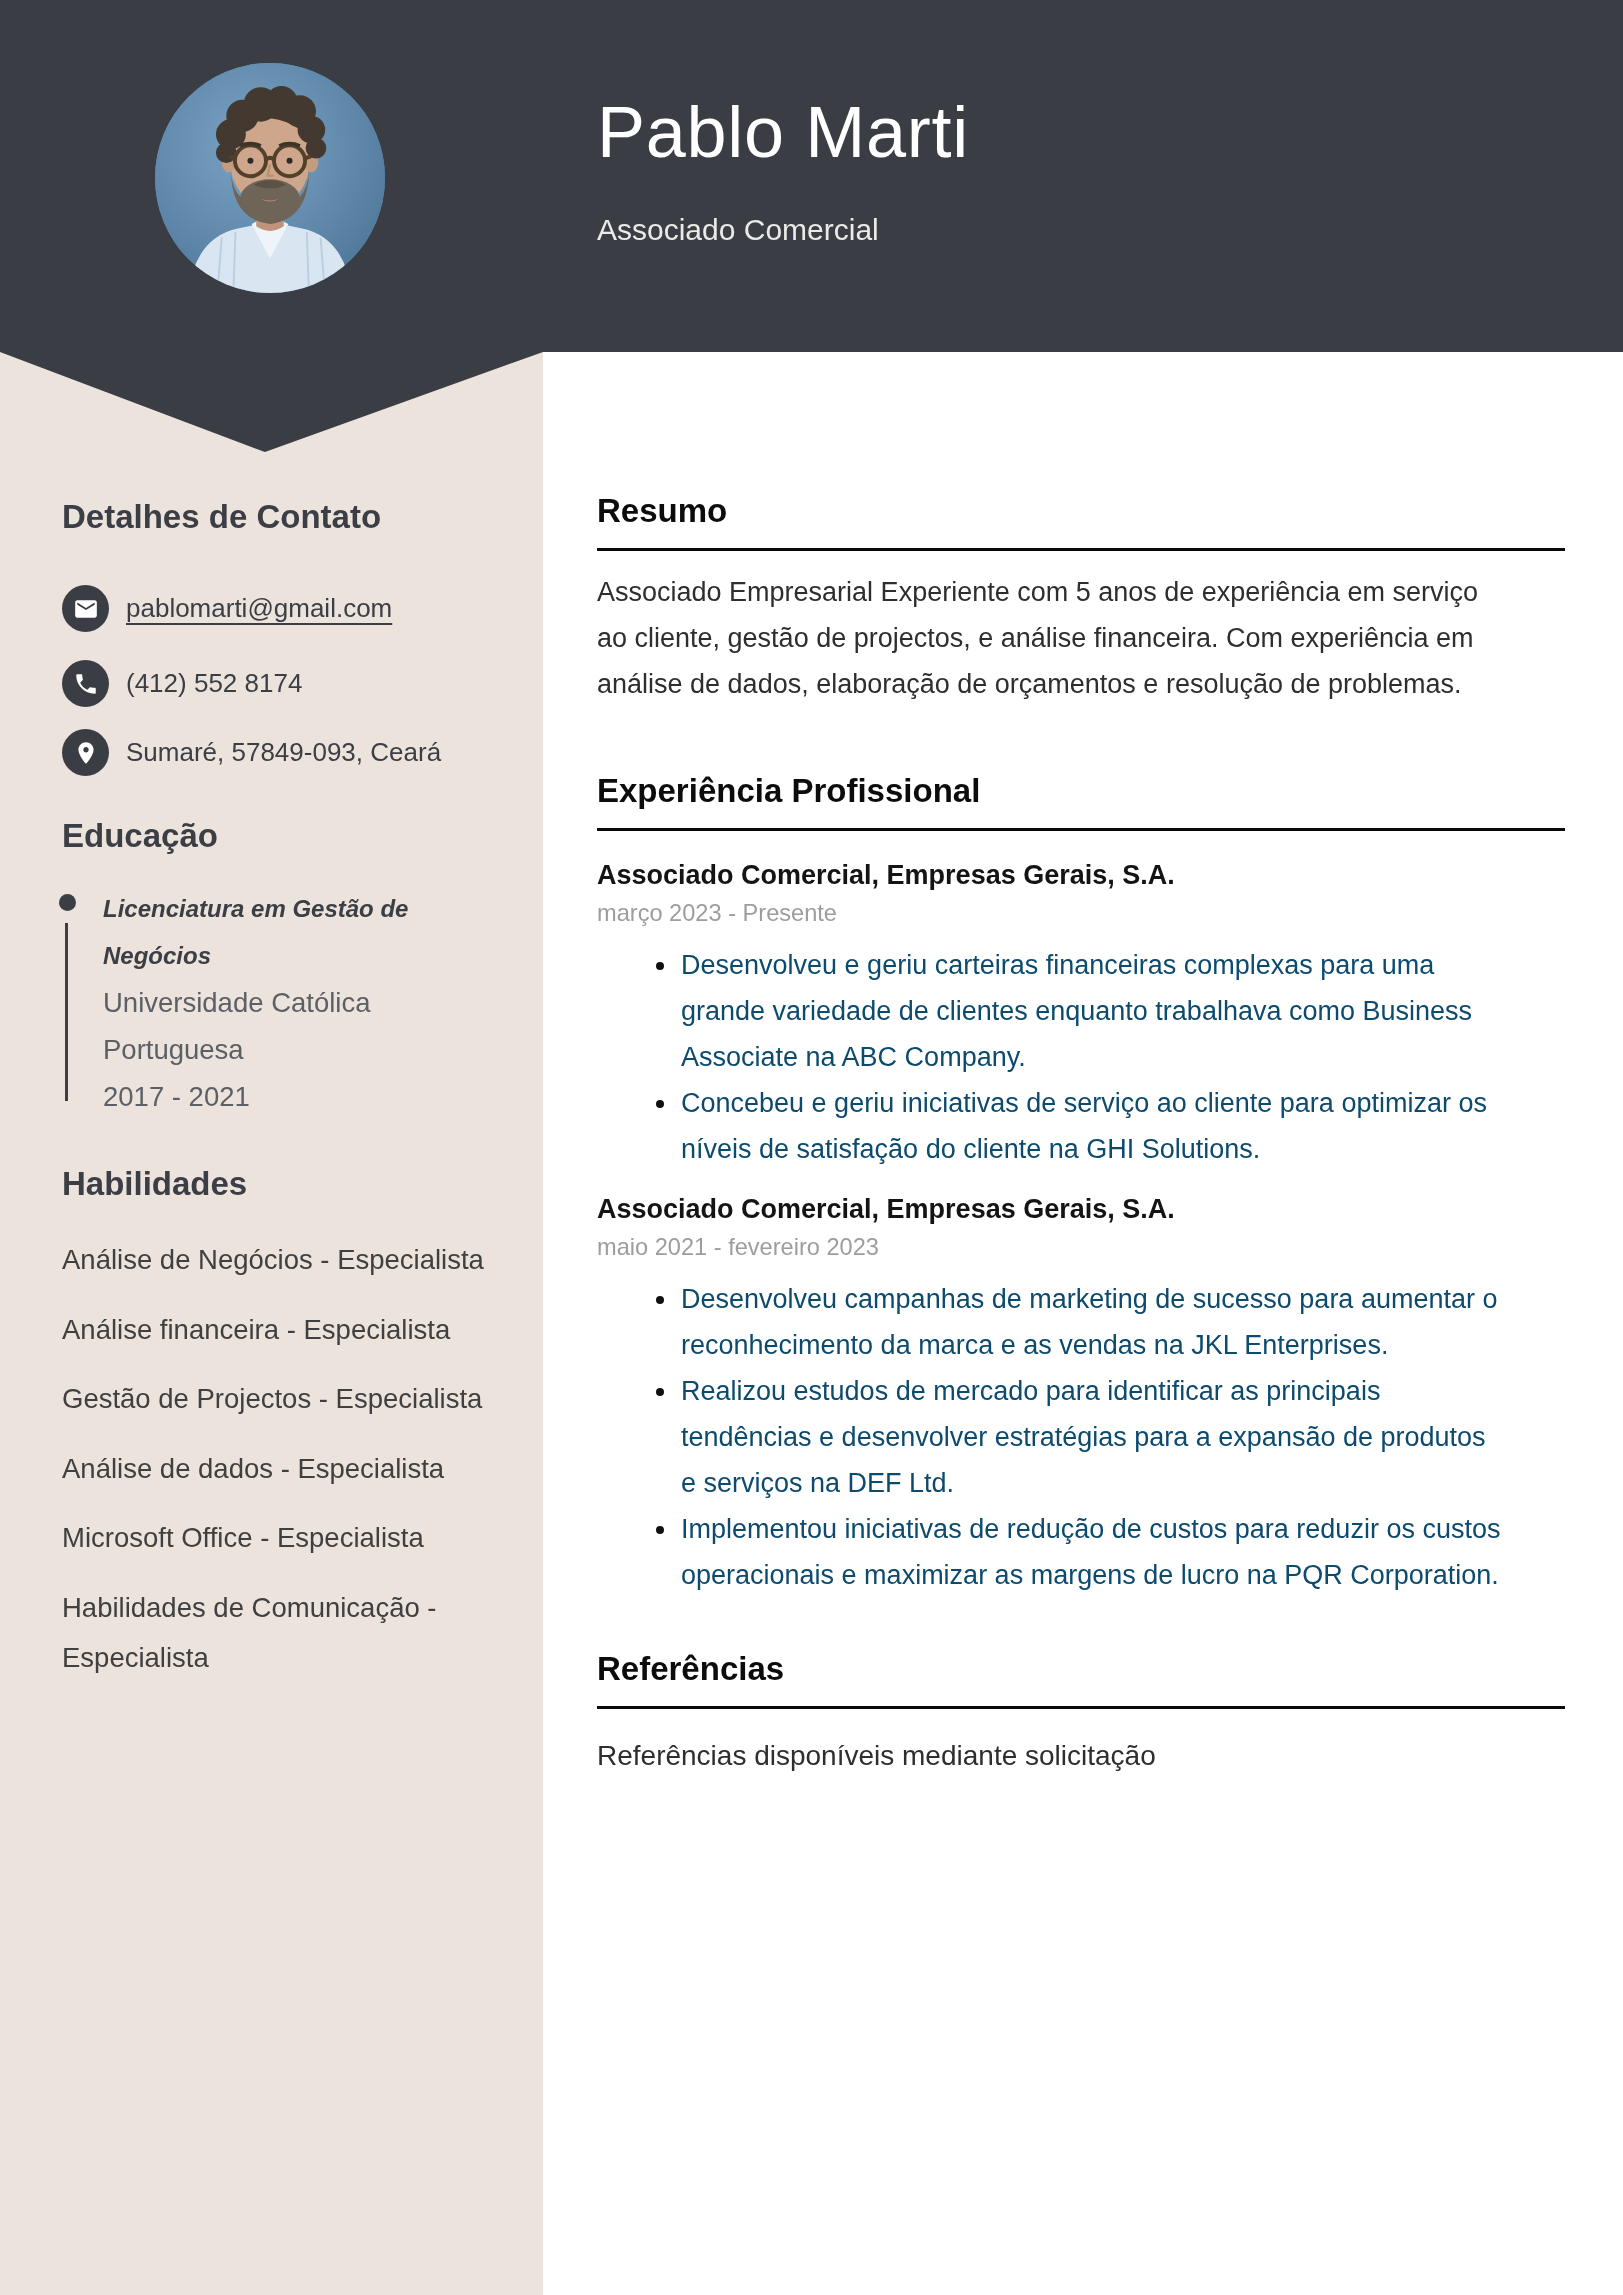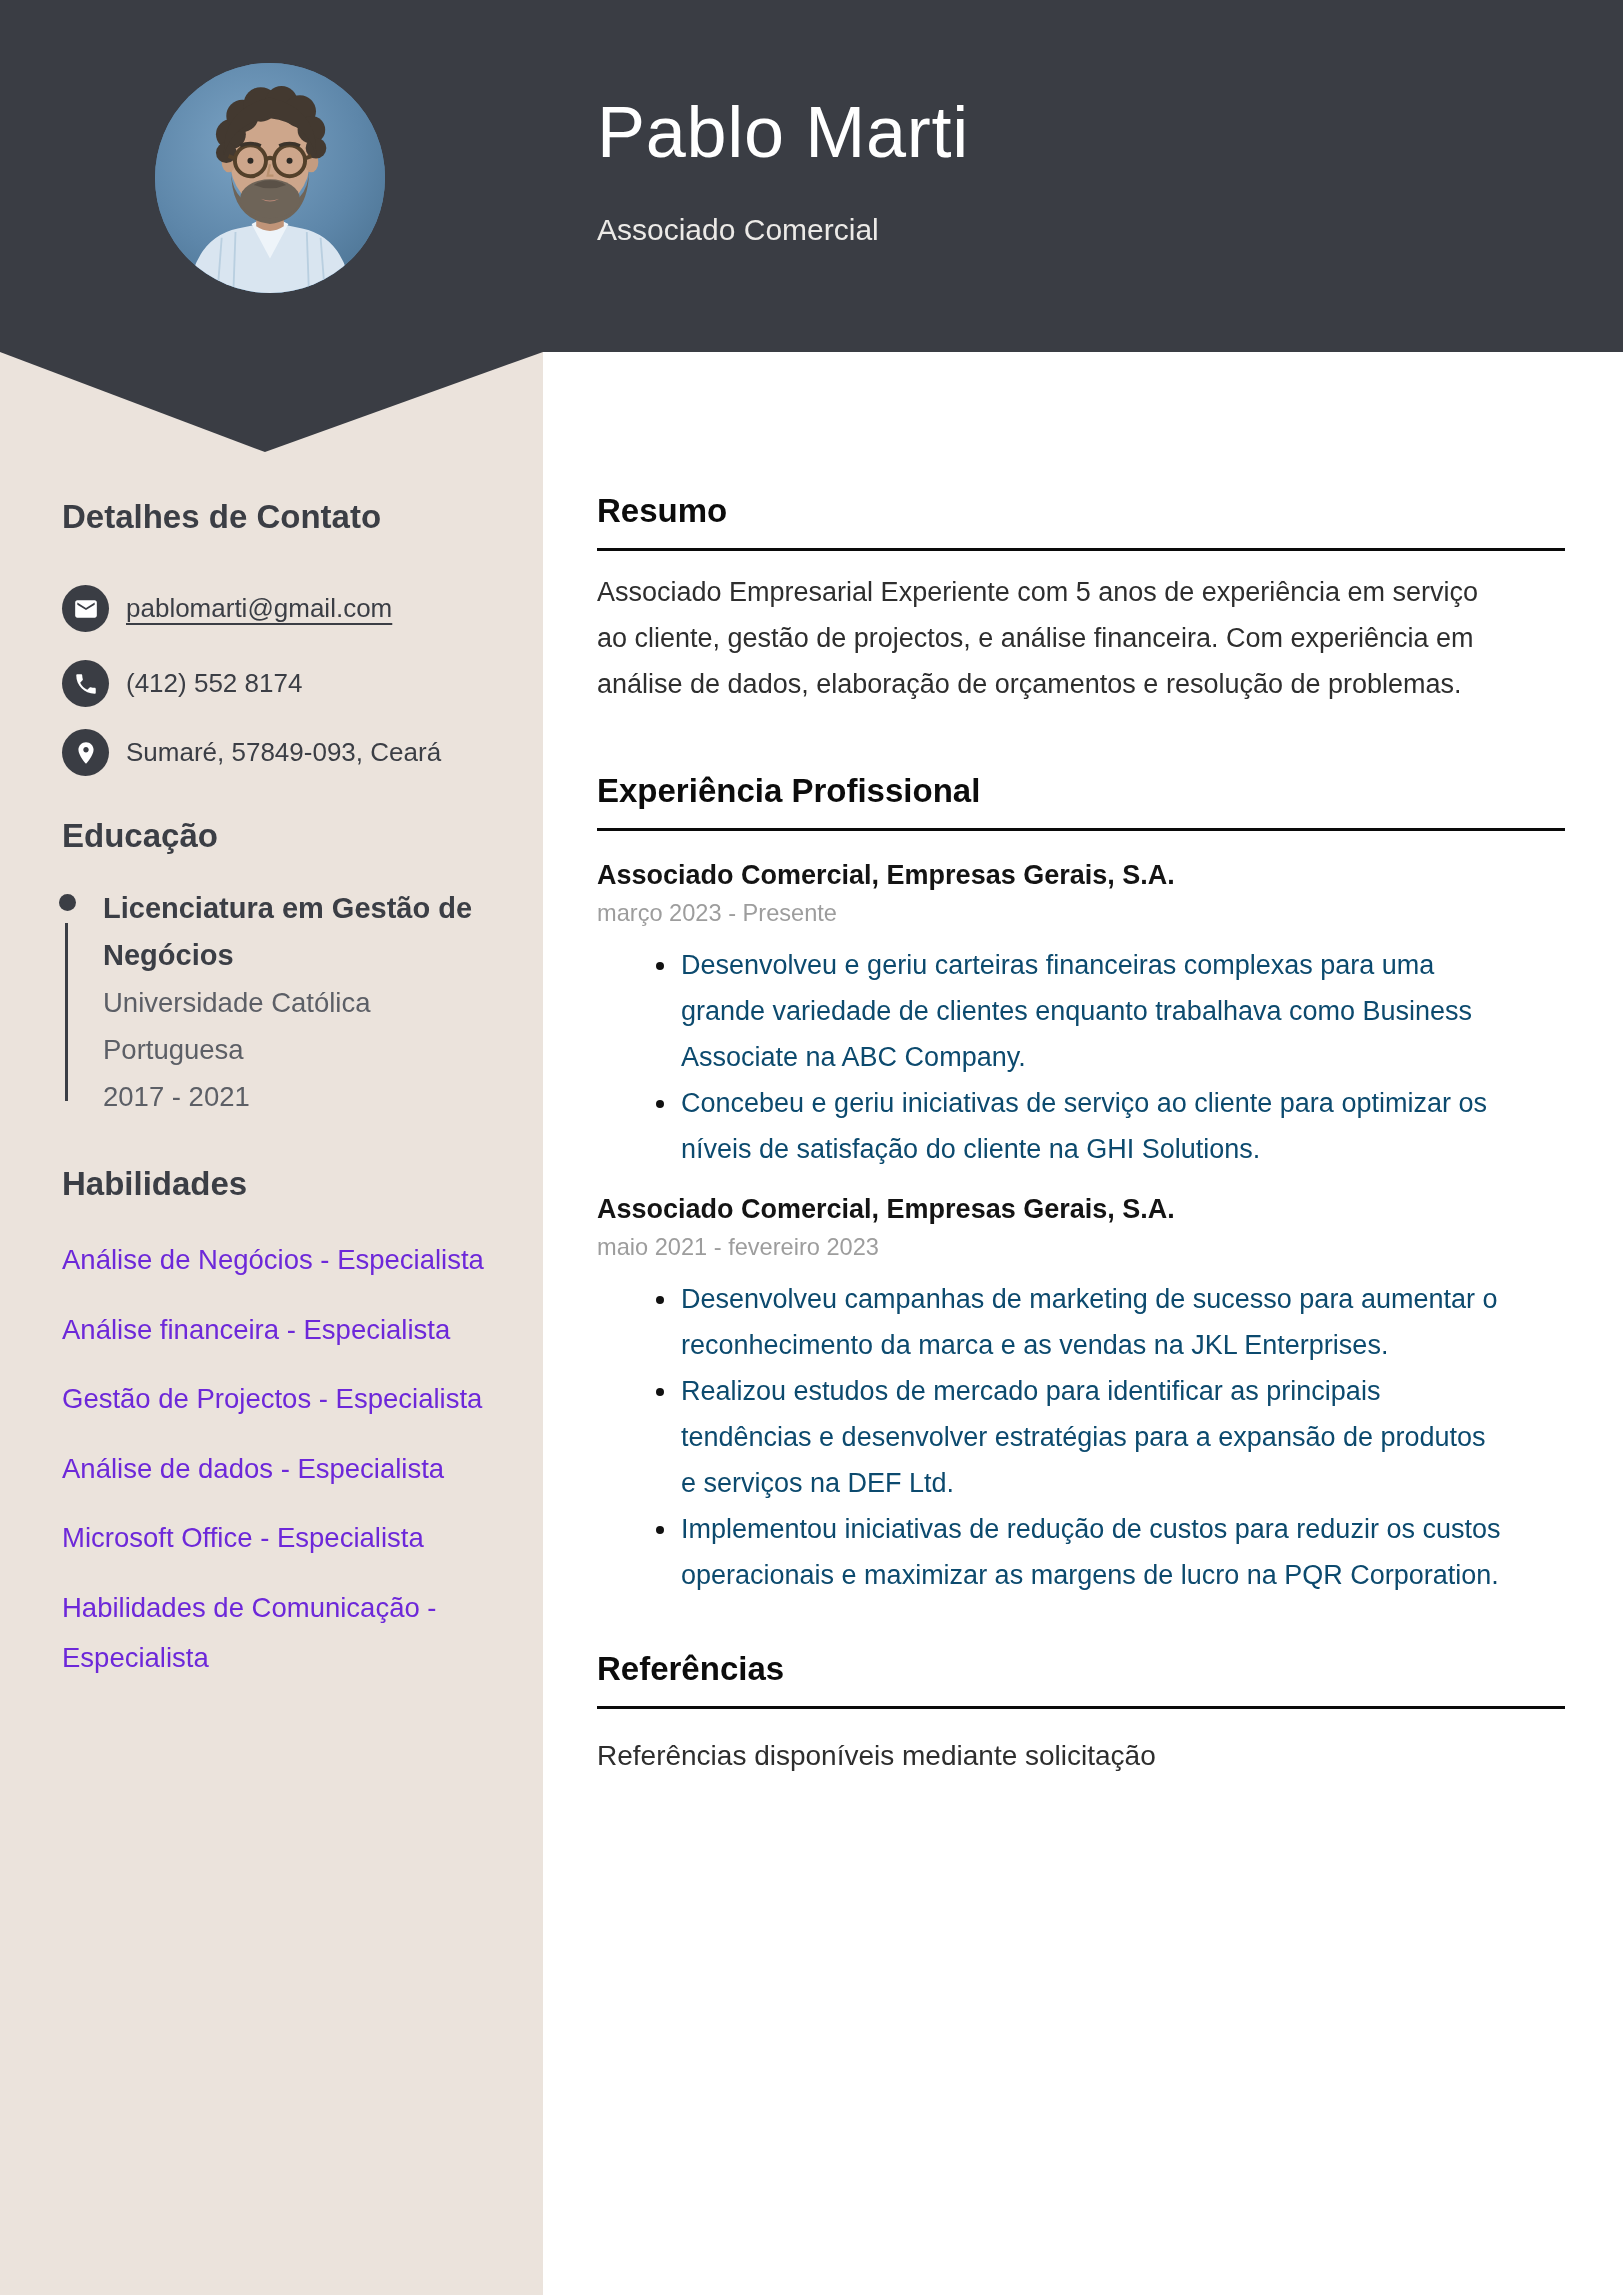--- a/index.html
+++ b/index.html
@@ -32,26 +32,26 @@
   .row-location { top:729px; }
   .cicon { width:47px; height:47px; border-radius:50%; background:#3a3d44; flex:0 0 47px;
            display:flex; align-items:center; justify-content:center; }
   .cicon svg { width:26px; height:26px; fill:#ffffff; }
   .cvalue { font-size:26px; color:#3b3e45; line-height:1.2; }
   a.cvalue { text-decoration:underline; text-decoration-thickness:2px; text-underline-offset:5.9px; color:#3b3e45; }
 
   .edu-dot  { position:absolute; left:59px; top:894px; width:17px; height:17px; border-radius:50%; background:#3b3e45; }
   .edu-line { position:absolute; left:65px; top:923px; width:3.3px; height:178px; background:#3b3e45; }
   .edu-text { position:absolute; left:103px; top:885px; width:393px; }
-  .edu-degree { font-size:29px; font-weight:700; color:#3b3e45; line-height:47px; }
+  .edu-degree { font-size:24px; font-weight:700; color:#3b3e45; line-height:47px;font-style:italic; }
   .edu-school { font-size:27.5px; color:#5c5f66; line-height:47px; }
   .edu-years  { font-size:27.5px; color:#5c5f66; line-height:47px; }
 
   .skills-list { position:absolute; left:62px; top:1235px; width:429px; list-style:none; }
-  .skills-list li { font-size:27.5px; color:#6d28d9; line-height:50px; margin-bottom:19.6px; }
+  .skills-list li { font-size:27.5px; color:#404040; line-height:50px; margin-bottom:19.6px; }
 
   
   .main { position:absolute; left:597px; top:492px; width:968px; }
   .section-h { font-size:33px; font-weight:700; color:#0c0c0c; line-height:1.15;
                border-bottom:3.3px solid #0a0a0a; padding-bottom:17.7px; }
   .summary-p { margin-top:18.3px; width:884px; font-size:27px; color:#2e2e2e; line-height:46px; }
 
   .sec-exp { margin-top:65px; }
   .job { margin-top:27.5px; }
   .job + .job { margin-top:19.6px; }

